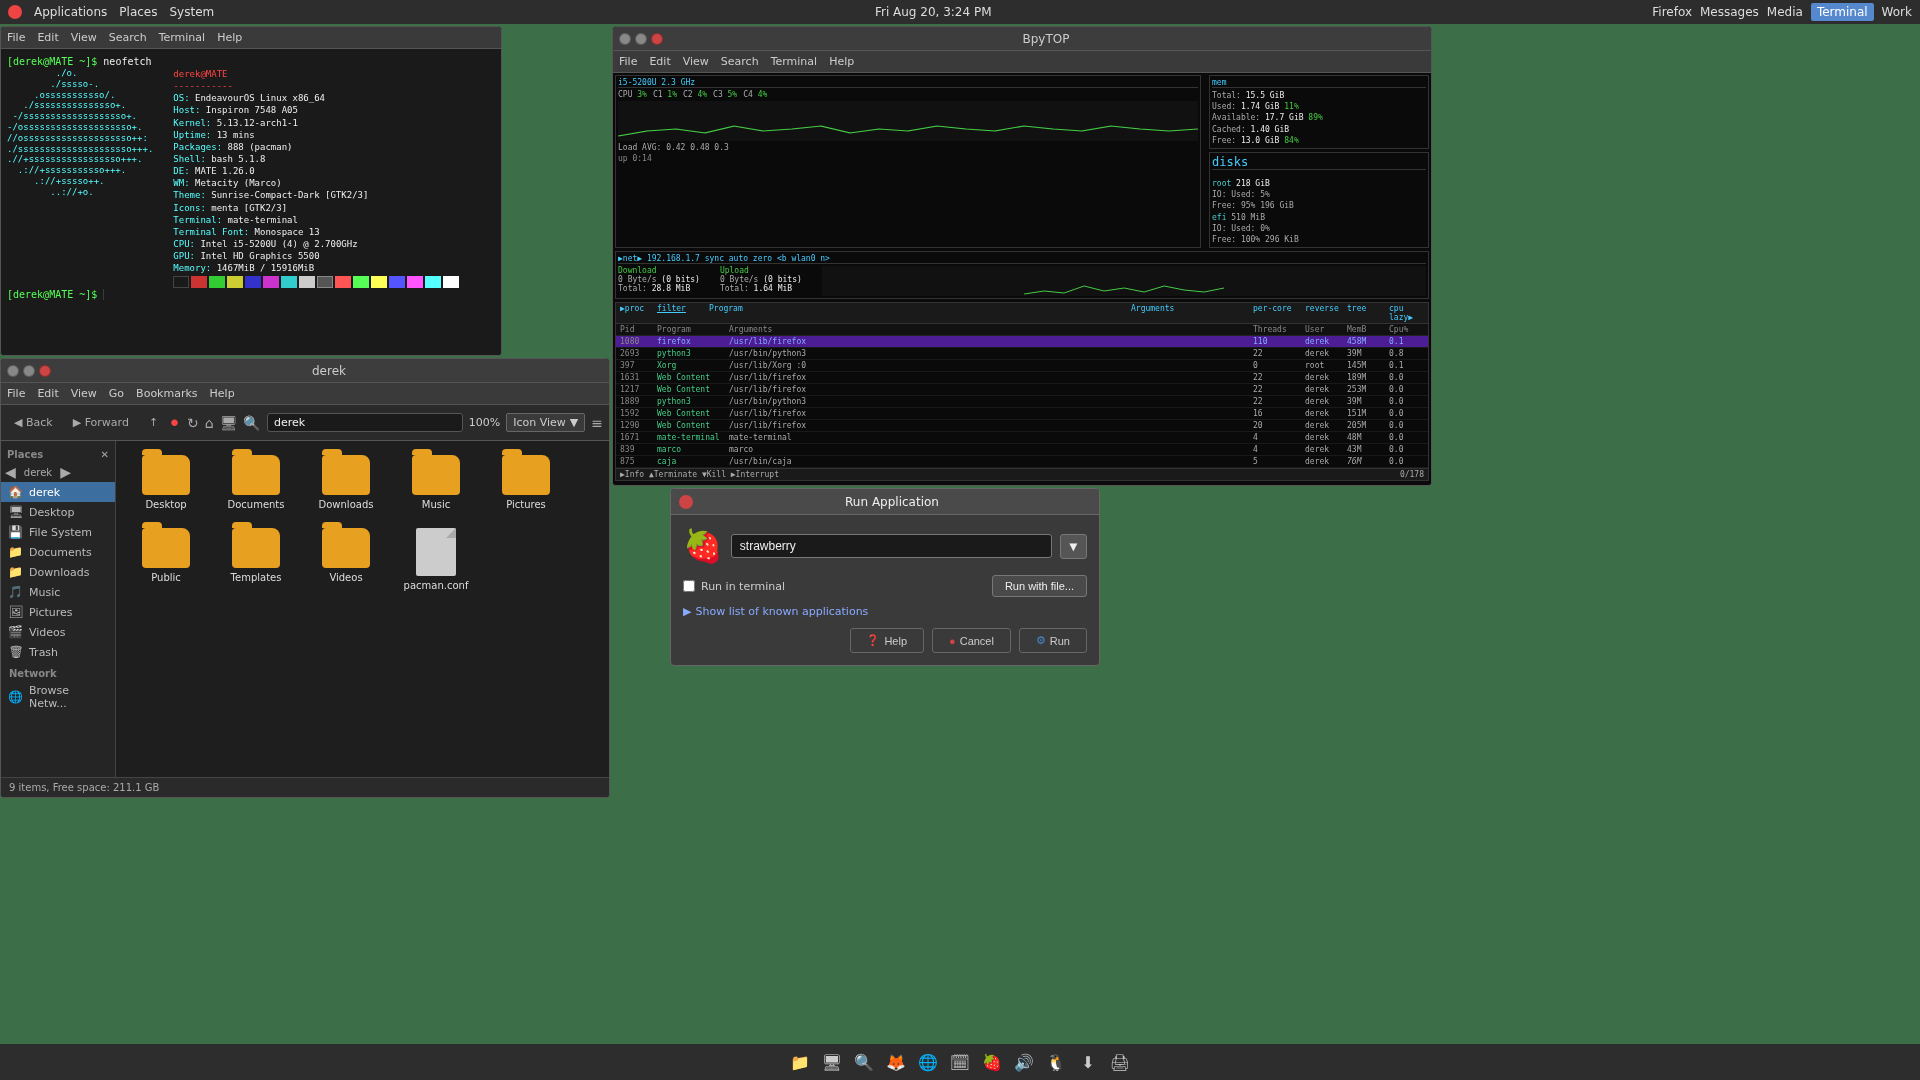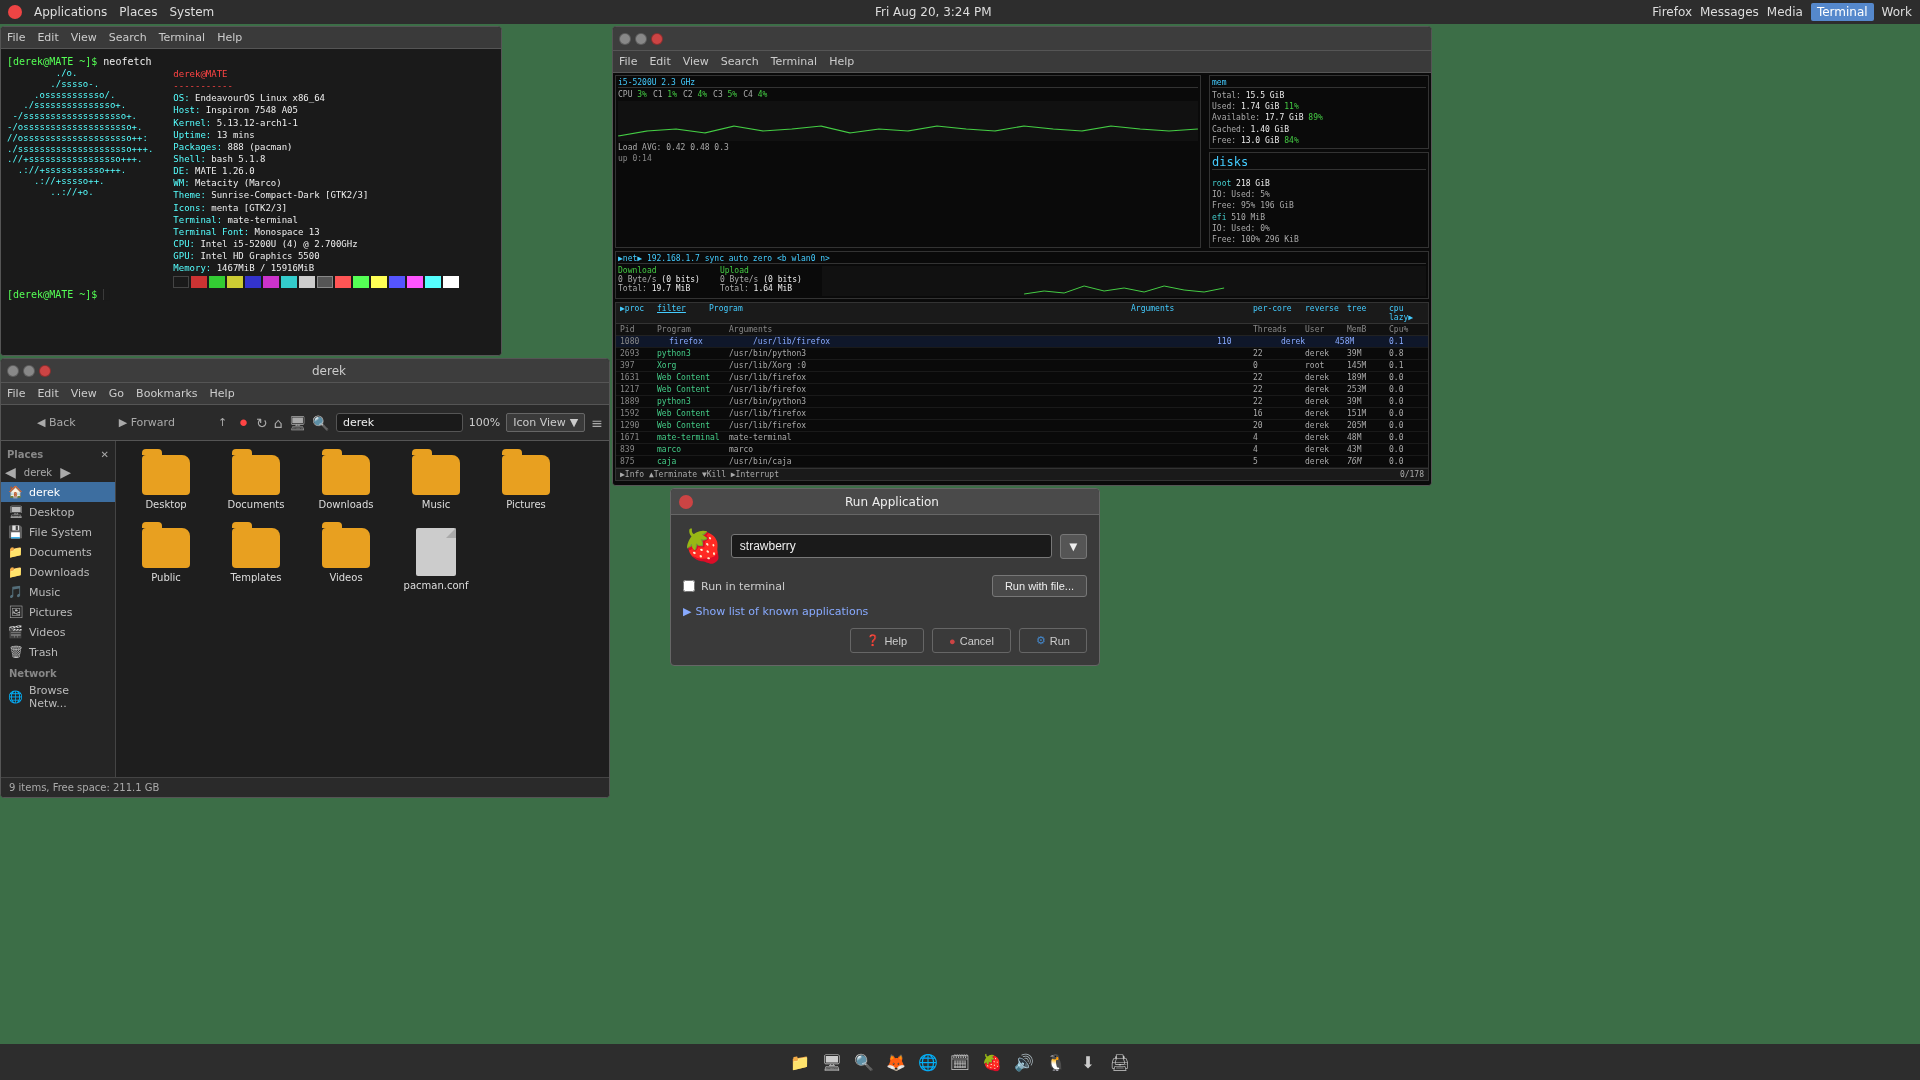--- a/index.html
+++ b/index.html
@@ -172,21 +172,20 @@
       border-bottom: 1px solid #555;
       flex-shrink: 0;
     }
     .fm-toolbar-btn {
       color: #aaa;
       font-size: 11px;
       cursor: pointer;
       padding: 2px 6px;
       border: 1px solid transparent;
       border-radius: 2px;
-      margin-left: 23px;
     }
     .fm-address-bar {
       flex: 1;
       background: #1a1a1a;
       border: 1px solid #555;
       border-radius: 3px;
       padding: 2px 6px;
       color: #eee;
       font-size: 11px;
     }
@@ -659,20 +658,21 @@
   <div class="fm-statusbar">
     <span>9 items, Free space: 211.1 GB</span>
   </div>
 </div>
 
 <div class="window bpytop-win">
   <div class="window-titlebar">
     <div class="win-btn win-btn-min"></div>
     <div class="win-btn win-btn-max"></div>
     <div class="win-btn win-btn-close"></div>
+    <div class="window-title">BpyTOP</div>
   </div>
   <div class="fm-menubar">
     <span class="fm-menu-item">File</span>
     <span class="fm-menu-item">Edit</span>
     <span class="fm-menu-item">View</span>
     <span class="fm-menu-item">Search</span>
     <span class="fm-menu-item">Terminal</span>
     <span class="fm-menu-item">Help</span>
   </div>
   <div class="bpytop-content">
@@ -726,21 +726,21 @@
     </div>
 
     <div style="border:1px solid #333;padding:2px;margin-bottom:3px;font-size:8px;">
       <div style="color:#44ccff;border-bottom:1px solid #333;margin-bottom:2px;">
         ▶net▶ <span>192.168.1.7</span> sync auto zero &lt;b wlan0 n&gt;
       </div>
       <div style="display:flex;gap:20px;color:#aaa;">
         <div>
           <div class="bpy-green">Download</div>
           <div>0 Byte/s <span class="bpy-white">(0 bits)</span></div>
-          <div>Total: <span class="bpy-white">19.7 MiB</span></div>
+          <div>Total: <span class="bpy-white">28.8 MiB</span></div>
         </div>
         <div>
           <div class="bpy-green">Upload</div>
           <div>0 Byte/s <span class="bpy-white">(0 bits)</span></div>
           <div>Total: <span class="bpy-white">1.64 MiB</span></div>
         </div>
 
         <div style="flex:1;height:30px;background:#111;position:relative;overflow:hidden;">
           <svg width="100%" height="30" viewBox="0 0 200 30">
             <polyline points="0,28 20,25 40,27 60,20 80,25 100,22 120,26 140,20 160,24 180,26 200,22" fill="none" stroke="#44cc44" stroke-width="1"></polyline>
@@ -764,21 +764,21 @@
         <span style="width:35px;">Pid</span>
         <span style="width:70px;">Program</span>
         <span style="flex:1;">Arguments</span>
         <span style="width:50px;">Threads</span>
         <span style="width:40px;">User</span>
         <span style="width:40px;">MemB</span>
         <span style="width:35px;">Cpu%</span>
       </div>
       <div id="proc-list">
 
-      <div style="display: flex; gap: 14px; padding: 1px 4px; font-size: 8px; border-bottom: 1px solid rgb(26, 26, 26); color: rgb(136, 170, 255); background: #0f172a;">
+      <div style="display: flex; gap: 2px; padding: 1px 4px; font-size: 8px; border-bottom: 1px solid rgb(26, 26, 26); color: rgb(136, 170, 255); background: #4c1d95;">
             <span style="width:35px;color:#888">1080</span>
             <span style="width:70px;color:#88aaff">firefox</span>
             <span style="flex:1;overflow:hidden;white-space:nowrap;">/usr/lib/firefox</span>
             <span style="width:50px;">110</span>
             <span style="width:40px;">derek</span>
             <span style="width:40px;">458M</span>
             <span style="width:35px;">0.1</span>
           </div>
           <div style="display: flex; gap: 2px; padding: 1px 4px; font-size: 8px; border-bottom: 1px solid rgb(26, 26, 26); color: rgb(170, 170, 170); background: transparent;">
             <span style="width:35px;color:#888">2693</span>

